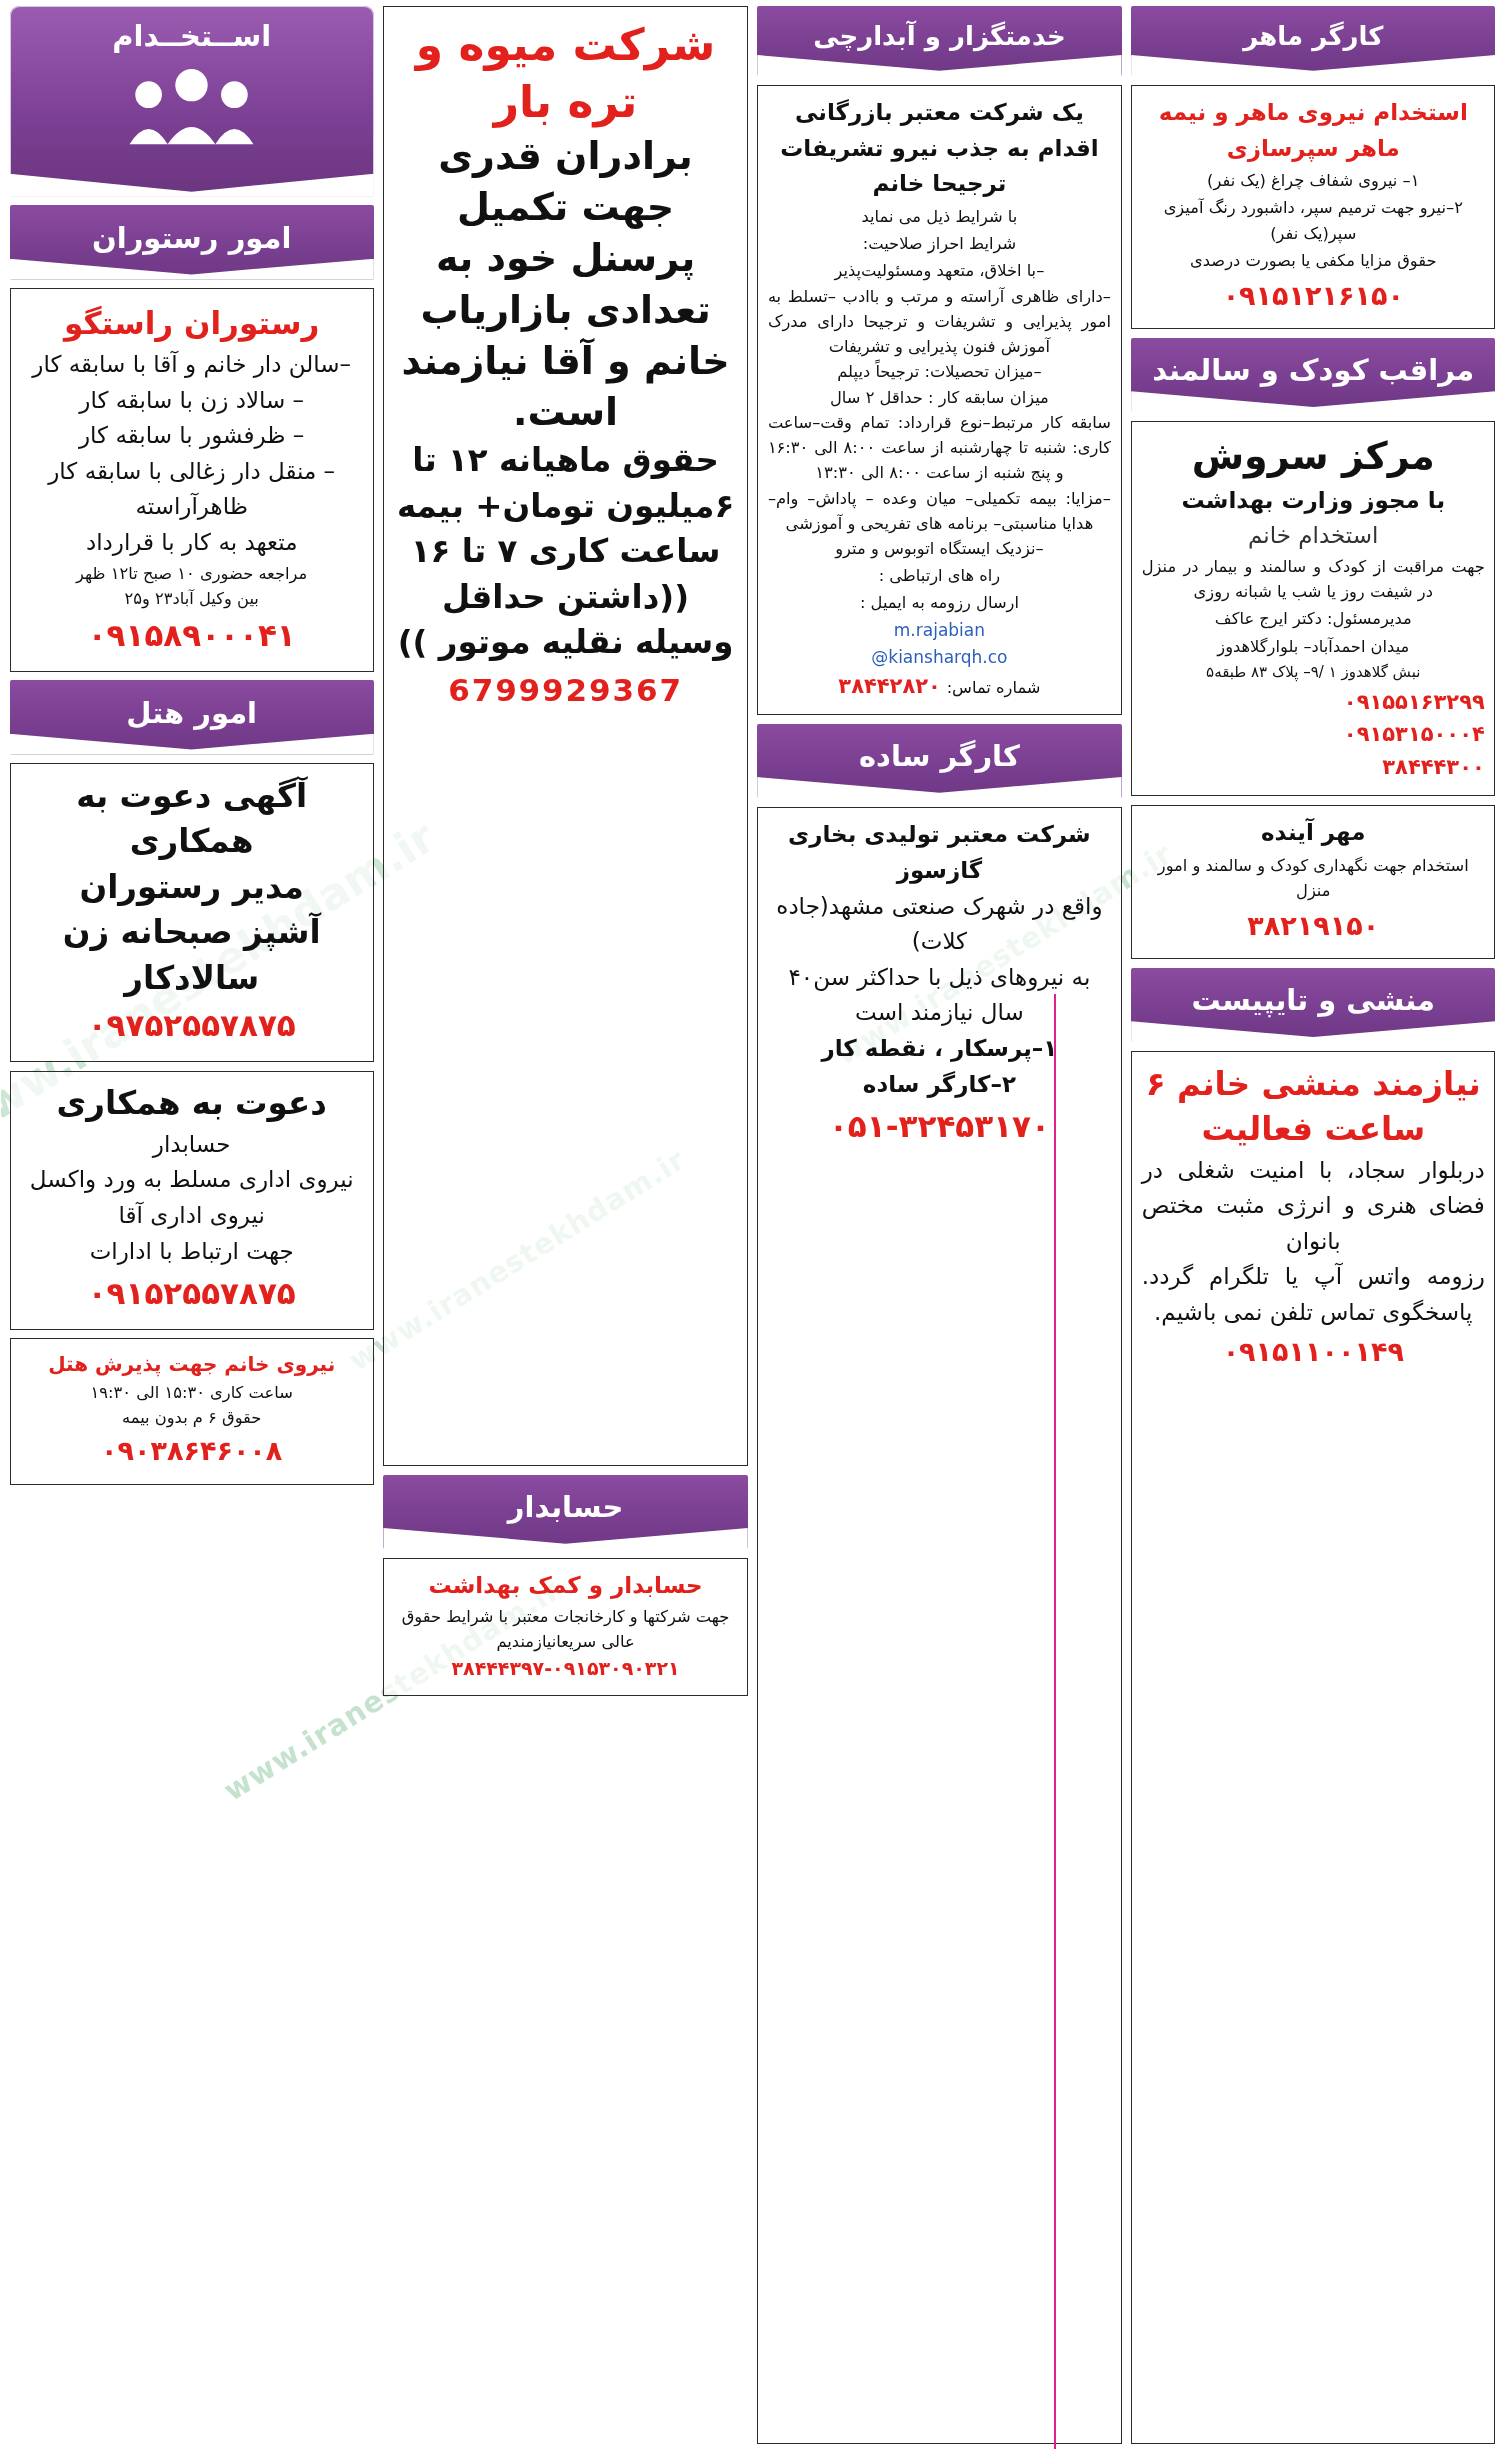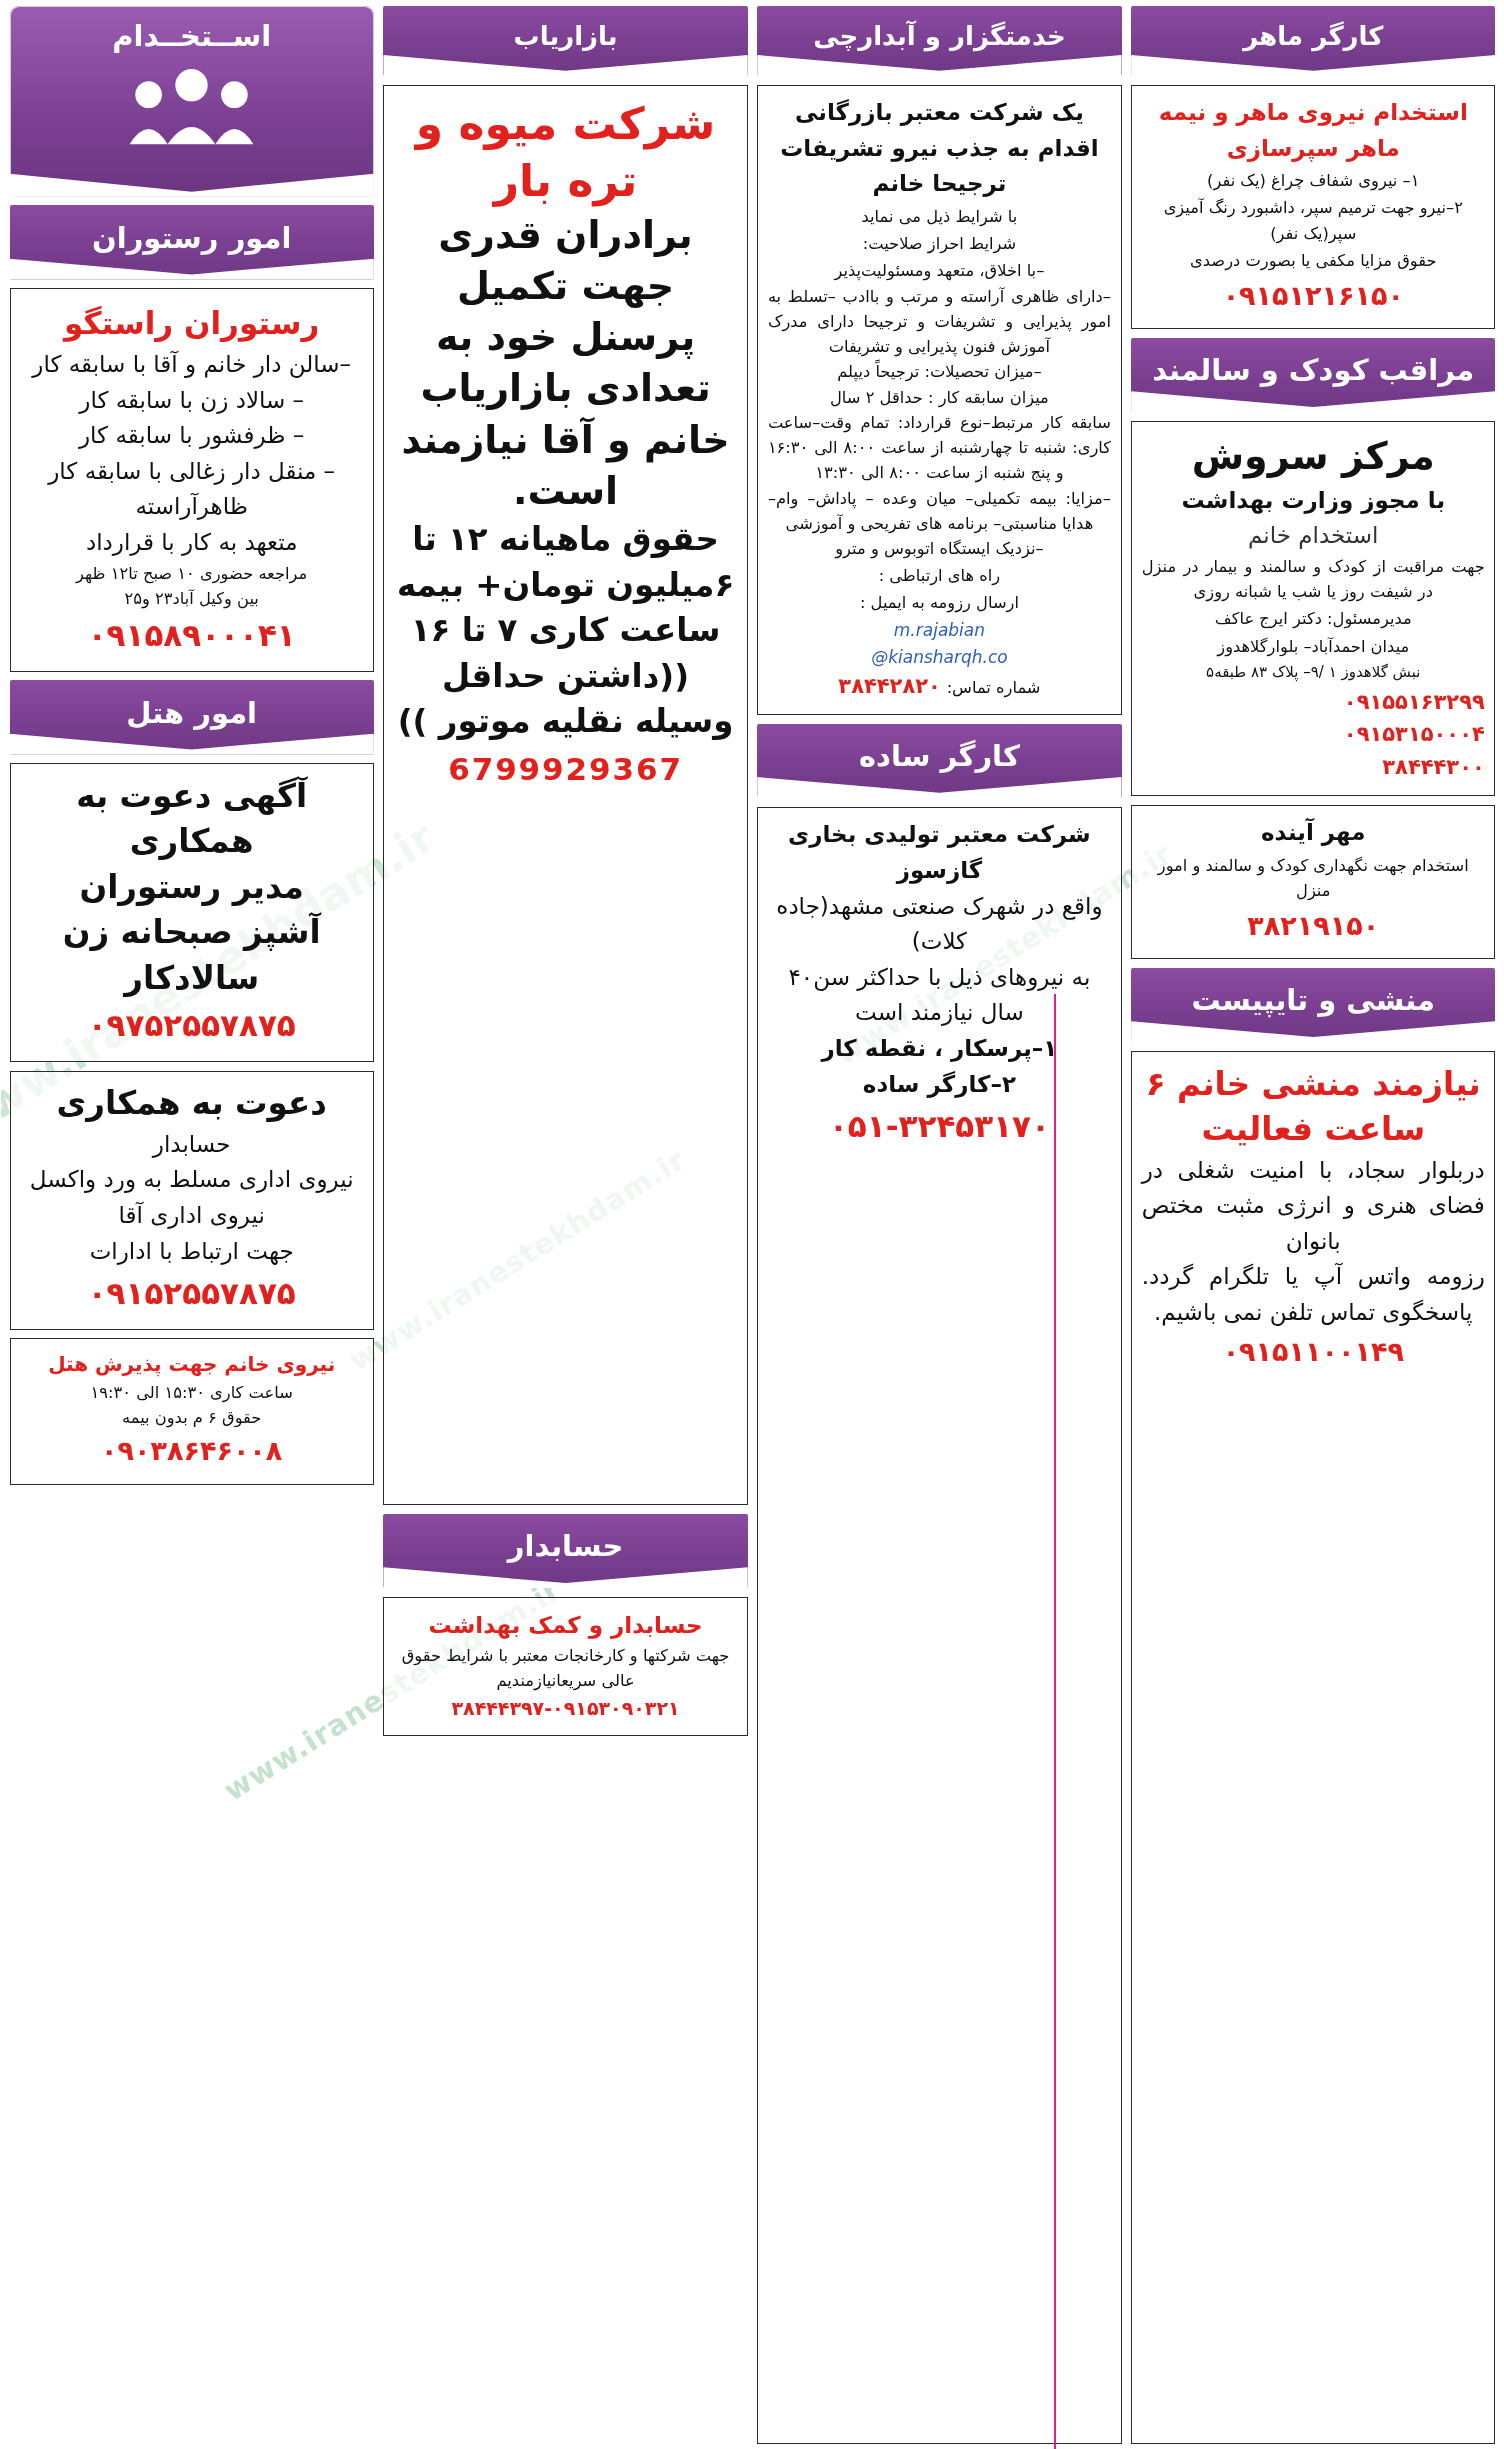--- a/index.html
+++ b/index.html
@@ -155,21 +155,21 @@
   .sep-v {
     position: absolute;
     top: 994px;
     bottom: 0;
     right: 449px;
     width: 1.9px;
     background: #e0218a;
     z-index: 11;
   }
   .bold { font-weight: bold; }
-  .multiline { white-space: pre-line; font-style: italic; }
+  .multiline { white-space: pre-line; }
 </style>
 </head>
 <body>
 
 <div class="page">
 
   <div class="wm" style="top:937px; right:306px;">www.iranestekhdam.ir</div>
   <div class="wm" style="top:1243px; right:793px;">www.iranestekhdam.ir</div>
   <div class="wm2" style="top:956px; right:1032px;">www.iranestekhdam.ir</div>
   <div class="wm" style="top:1673px; right:918px;">www.iranestekhdam.ir</div>
@@ -248,21 +248,20 @@
         <div class="med bold">شرکت معتبر تولیدی بخاری گازسوز</div>
         <div class="med">واقع در شهرک صنعتی مشهد(جاده کلات)</div>
         <div class="med">به نیروهای ذیل با حداکثر سن۴۰ سال نیازمند است</div>
         <div class="med bold">۱–پرسکار ، نقطه کار</div>
         <div class="med bold">۲–کارگر ساده</div>
         <div class="phone xl">۰۵۱-۳۲۴۵۳۱۷۰</div>
       </div>
     </div>
 
     <div class="col">
-      <div class="banner">بازاریاب</div>
 
       <div class="box" style="flex:1 1 auto">
         <div class="red" style="font-size:44px; font-weight:bold; line-height:1.3">شرکت میوه و تره بار</div>
         <div class="xbig">برادران قدری</div>
         <div class="xbig">جهت تکمیل پرسنل خود به تعدادی بازاریاب خانم و آقا نیازمند است.</div>
         <div class="big">حقوق ماهیانه ۱۲ تا ۶میلیون تومان+ بیمه</div>
         <div class="big">ساعت کاری ۷ تا ۱۶</div>
         <div class="big">((داشتن حداقل وسیله نقلیه موتور ))</div>
         <div class="phone xl">6799929367</div>
       </div>

